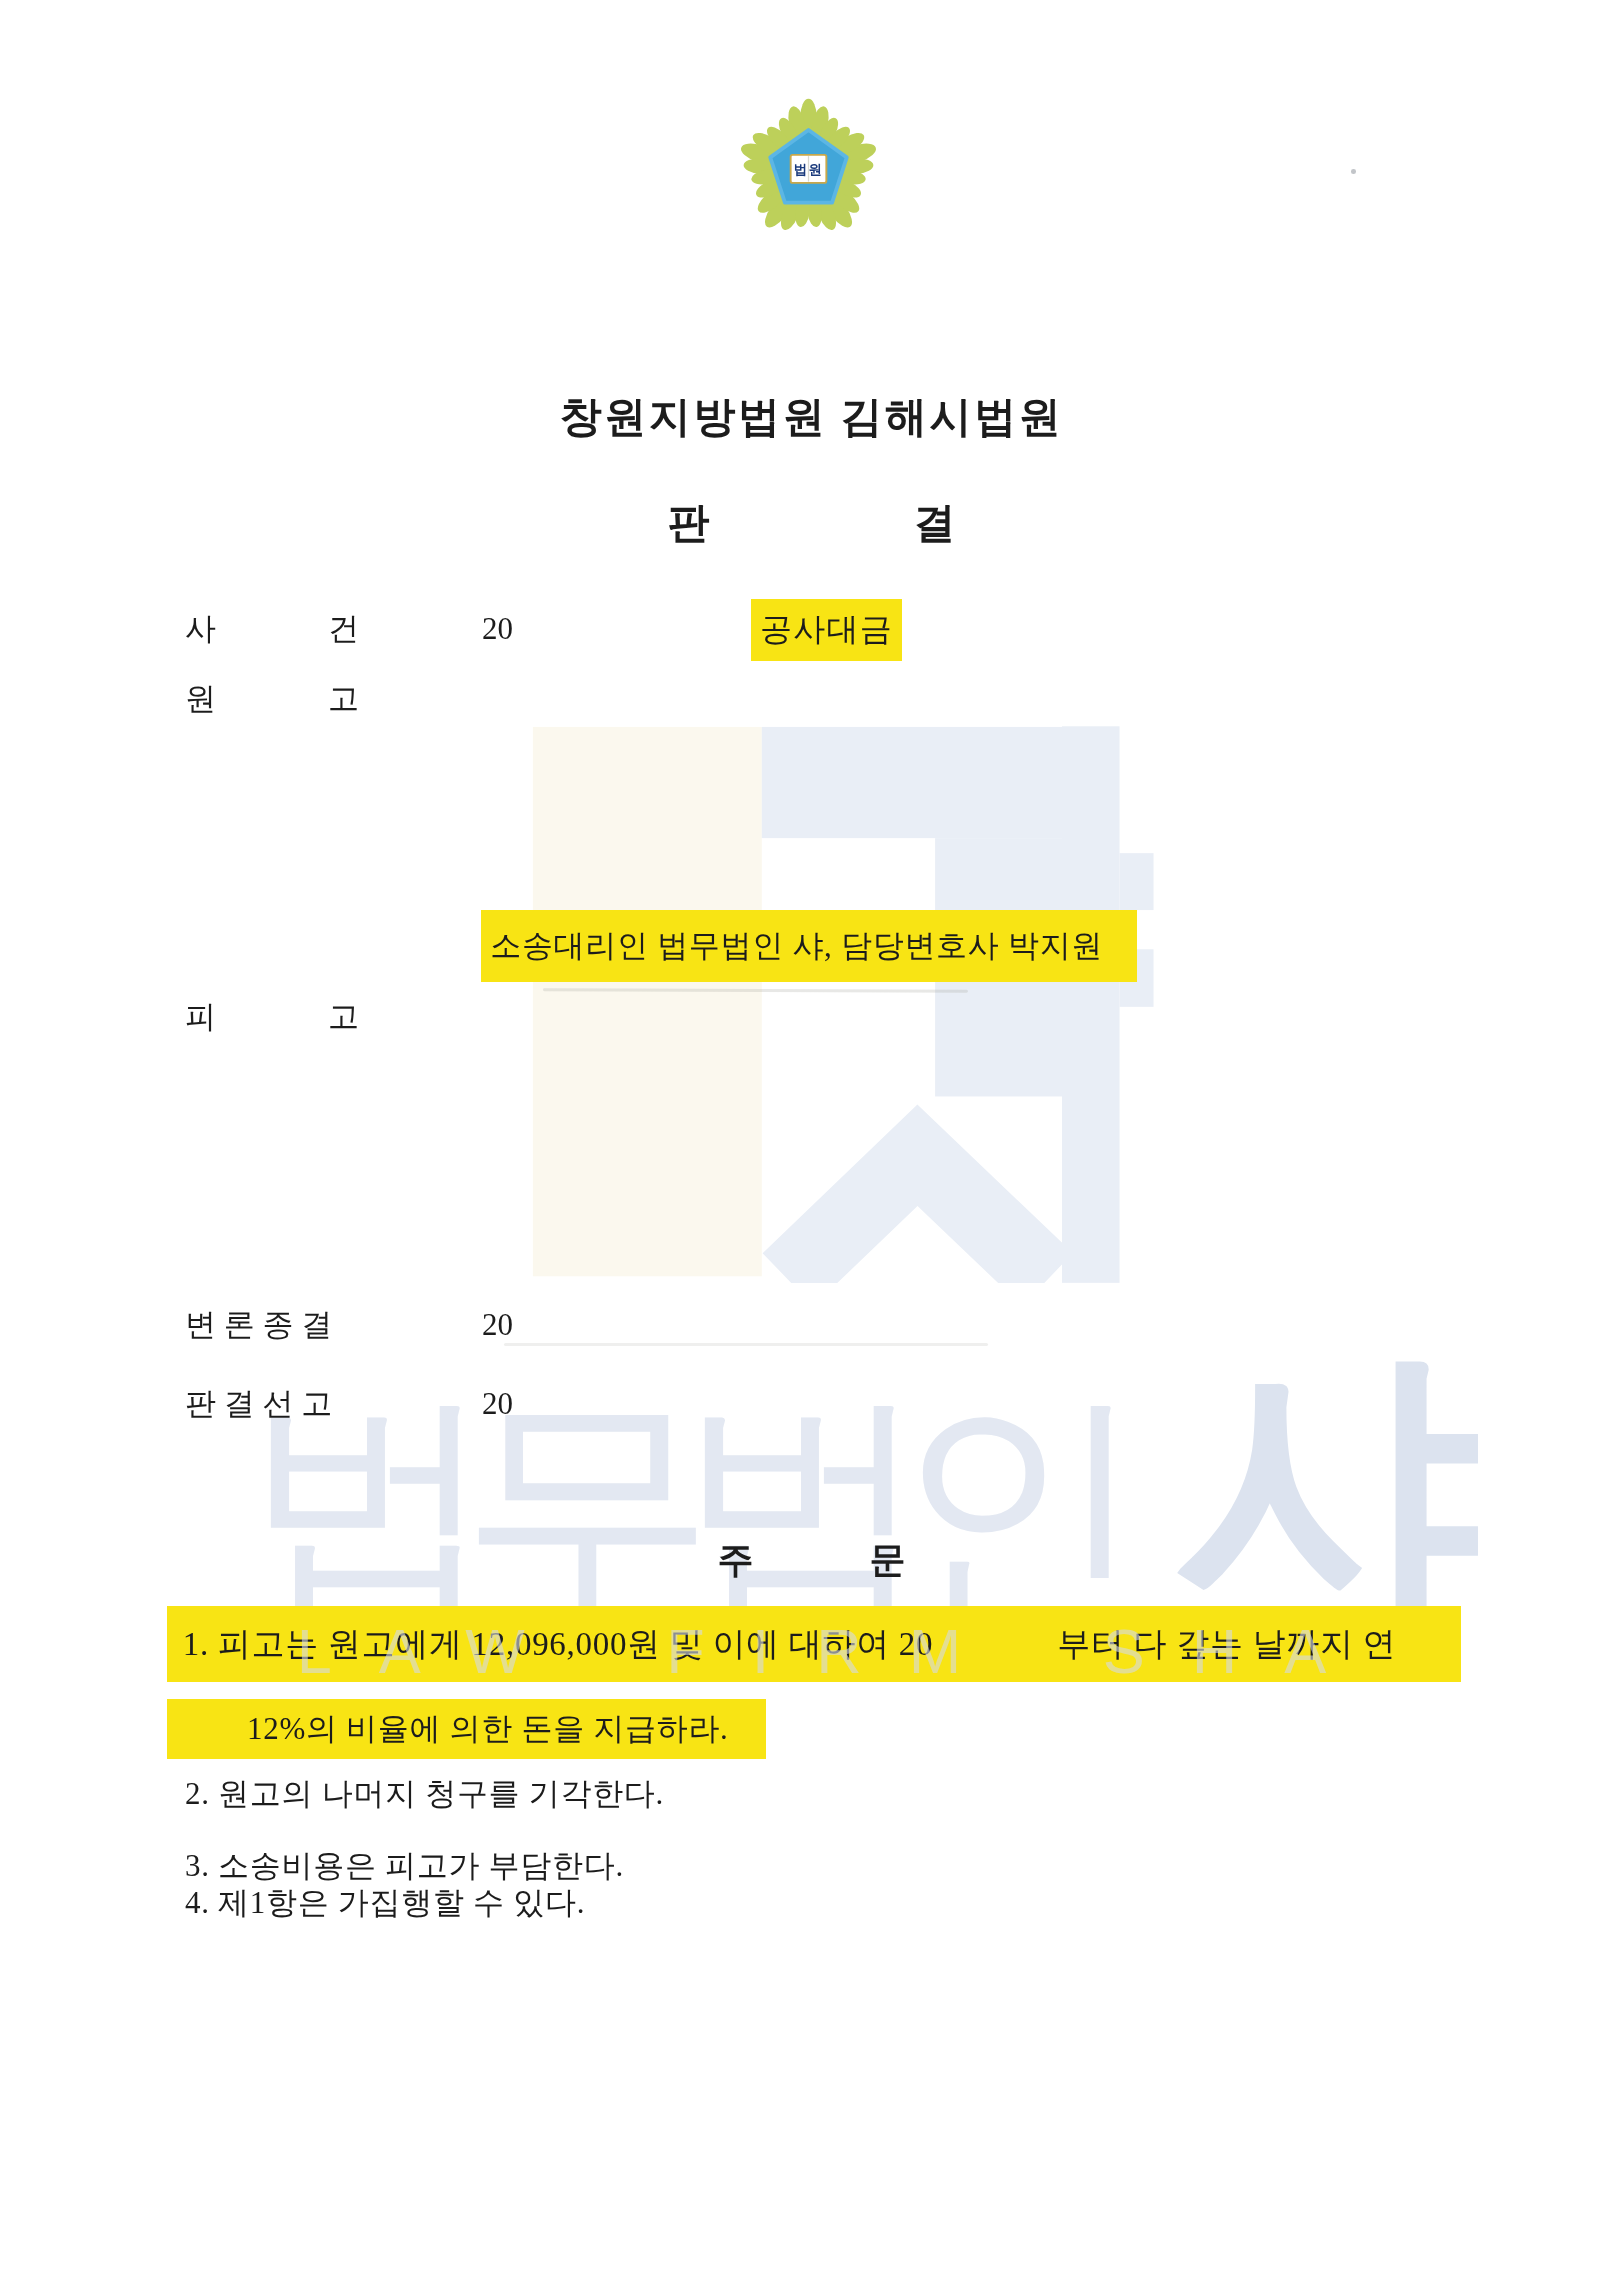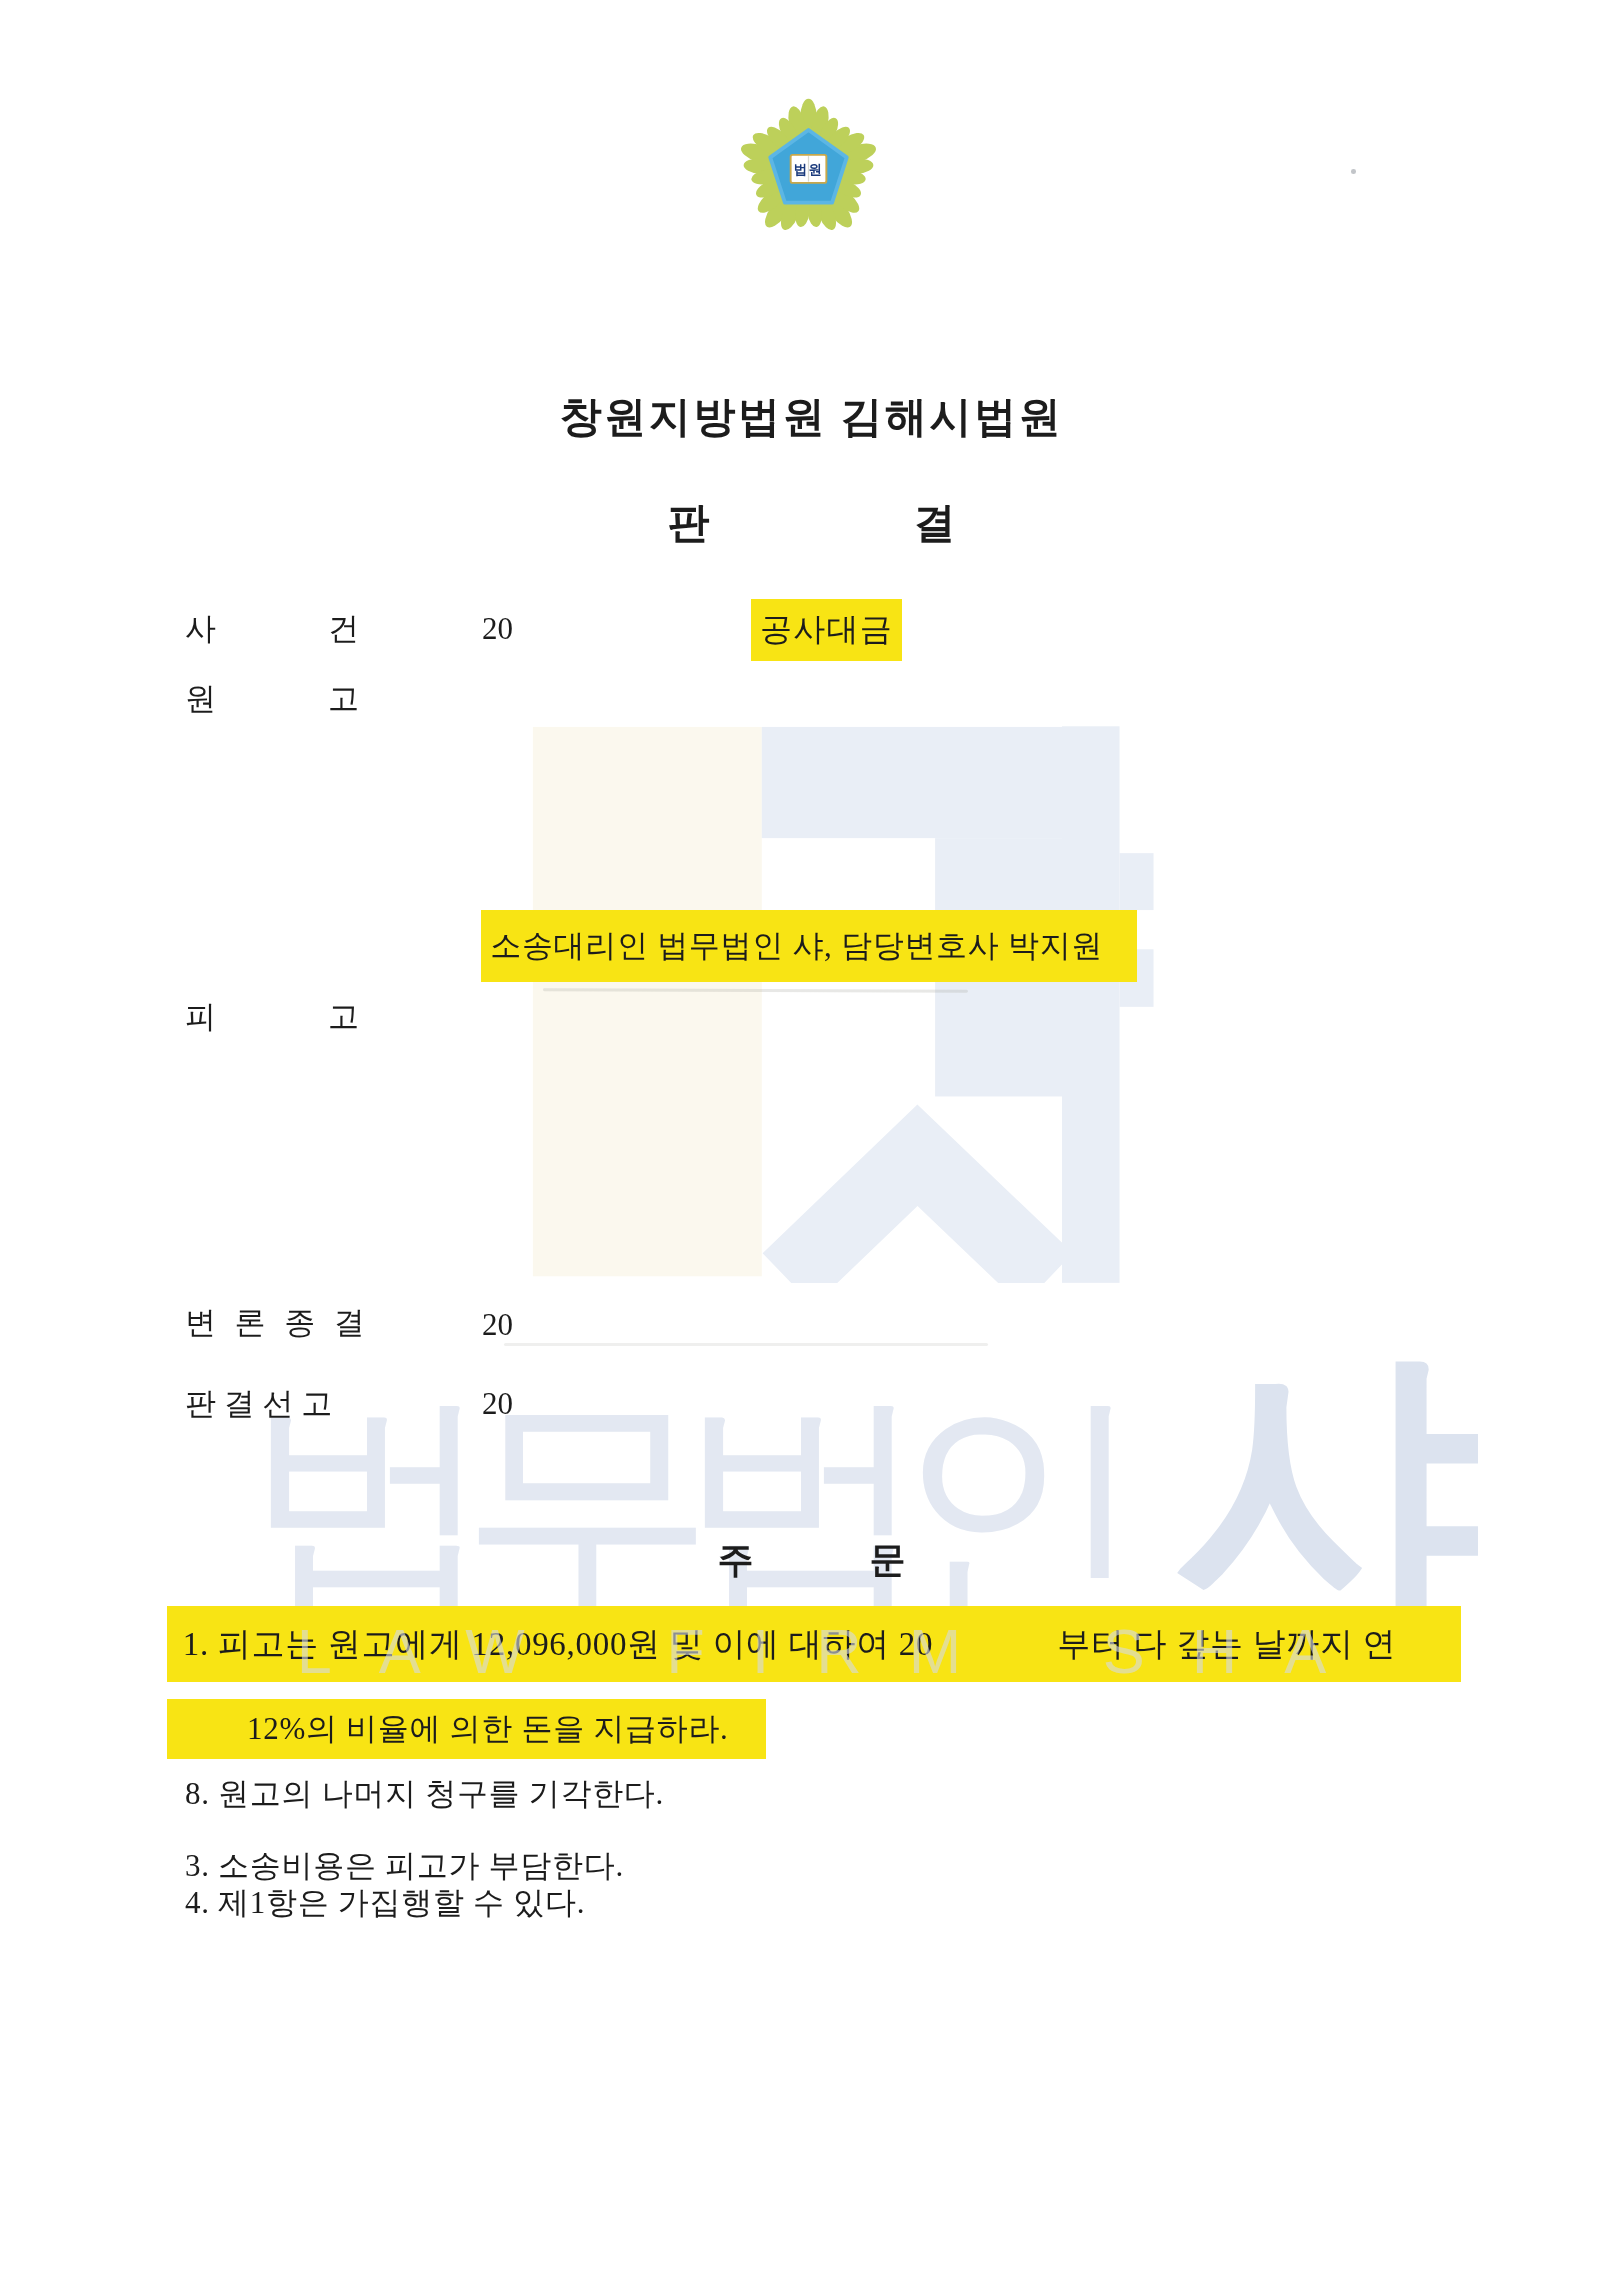--- a/index.html
+++ b/index.html
@@ -147,40 +147,40 @@
 
 <div class="abs content attorney-box hl">소송대리인 법무법인 샤, 담당변호사 박지원</div>
 
 <div class="abs content artifact" style="left:543px;top:989px;width:425px;height:3.3px;transform:rotate(0.2deg);"></div>
 
 <div class="abs content pair-label" style="left:185px;top:999px;">
   <span>피</span>
   <span>고</span>
 </div>
 
-<div class="abs content quad-label" style="left:185px;top:1307px;font-family:Liberation Mono, monospace;">변 론 종 결</div>
+<div class="abs content quad-label" style="left:185px;top:1307px;">변 론 종 결</div>
 <div class="abs content value" style="left:482px;top:1307px;">20</div>
 
 <div class="abs content artifact" style="left:504px;top:1343px;width:484px;height:2.6px;opacity:0.7;"></div>
 
 <div class="abs content quad-label" style="left:185px;top:1386px;">판 결 선 고</div>
 <div class="abs content value" style="left:482px;top:1386px;">20</div>
 
 <div class="abs content order-heading">
   <span>주</span>
   <span>문</span>
 </div>
 
 <div class="abs content order-band1 hl">
   <span>1. 피고는 원고에게 12,096,000원 및 이에 대하여 20</span>
   <span class="gap-spacer"></span>
   <span>부터 다 갚는 날까지 연</span>
 </div>
 <div class="abs content order-band2 hl">12%의 비율에 의한 돈을 지급하라.</div>
 
-<div class="abs content order-item" style="top:1775px;">8. 원고의 나머지 청구를 기각한다.</div>
+<div class="abs content order-item" style="top:1775px;">2. 원고의 나머지 청구를 기각한다.</div>
 <div class="abs content order-item" style="top:1847px;">3. 소송비용은 피고가 부담한다.</div>
 <div class="abs content order-item" style="top:1884px;text-align:center;">4. 제1항은 가집행할 수 있다.</div>
 
 <div class="abs wm-latin">LAW FIRM SHA</div>
 
 <div class="abs speck" style="left:1351px;top:169px;"></div>
 
 
 </body></html>

